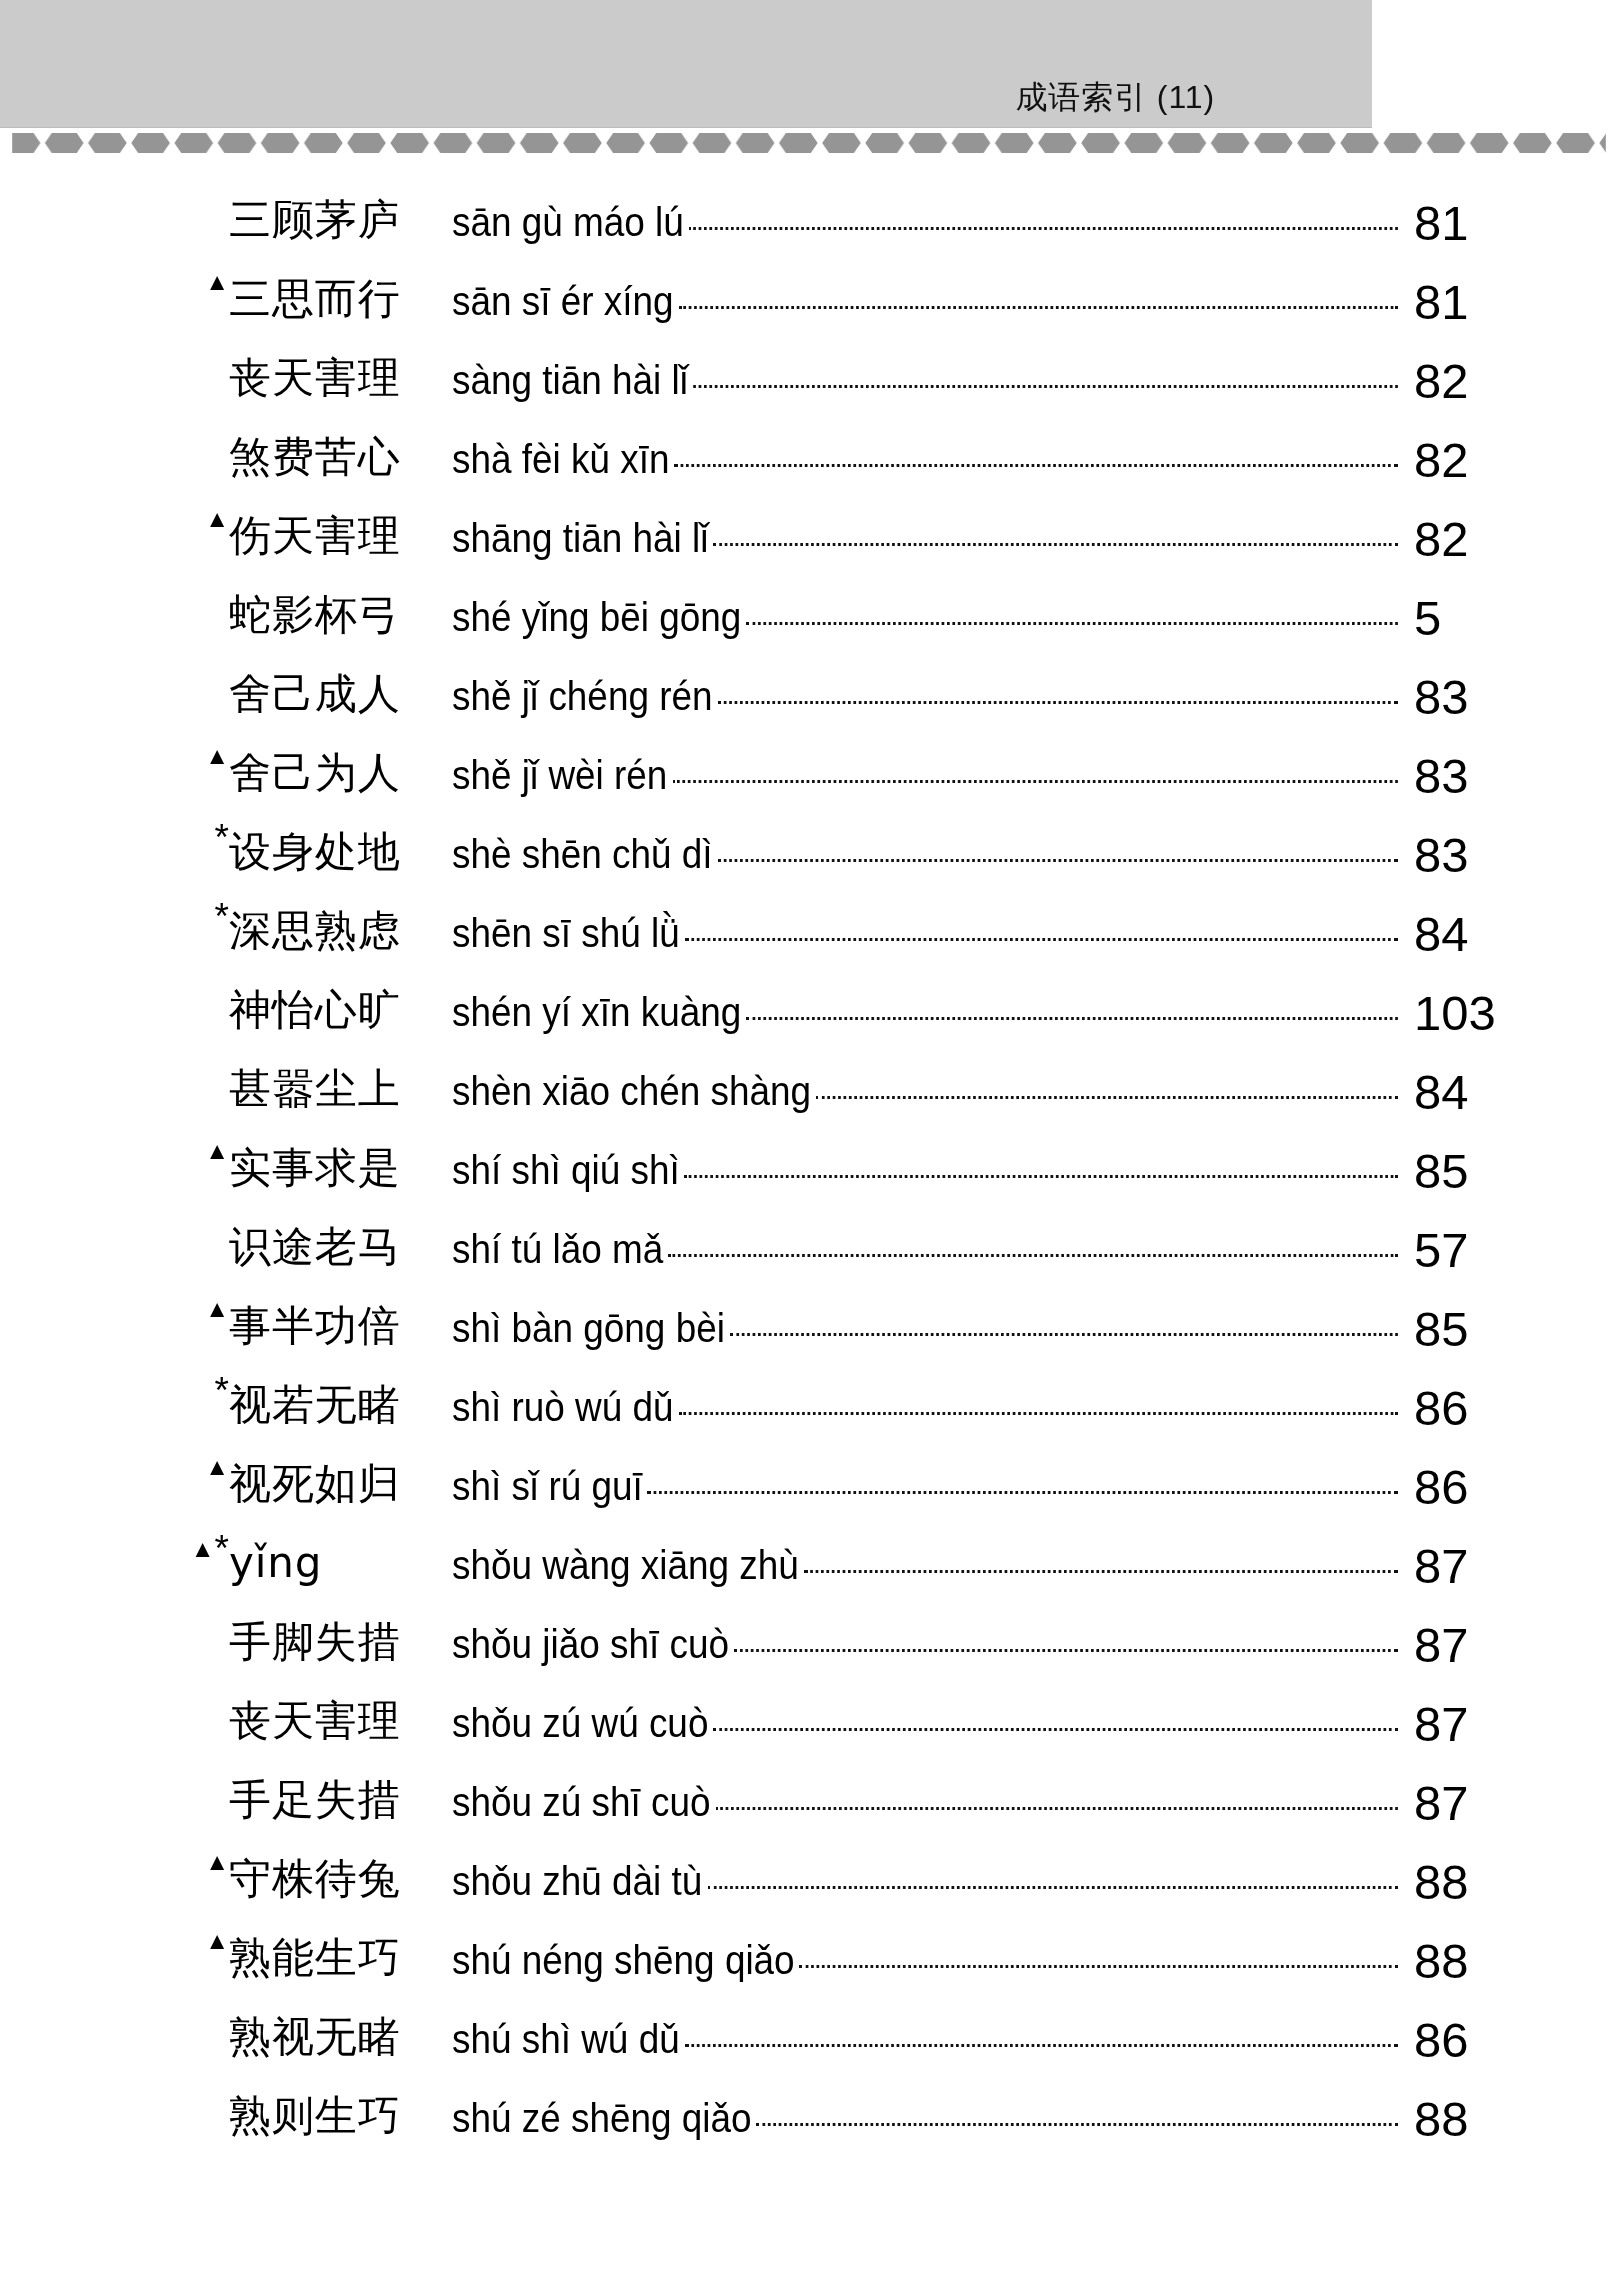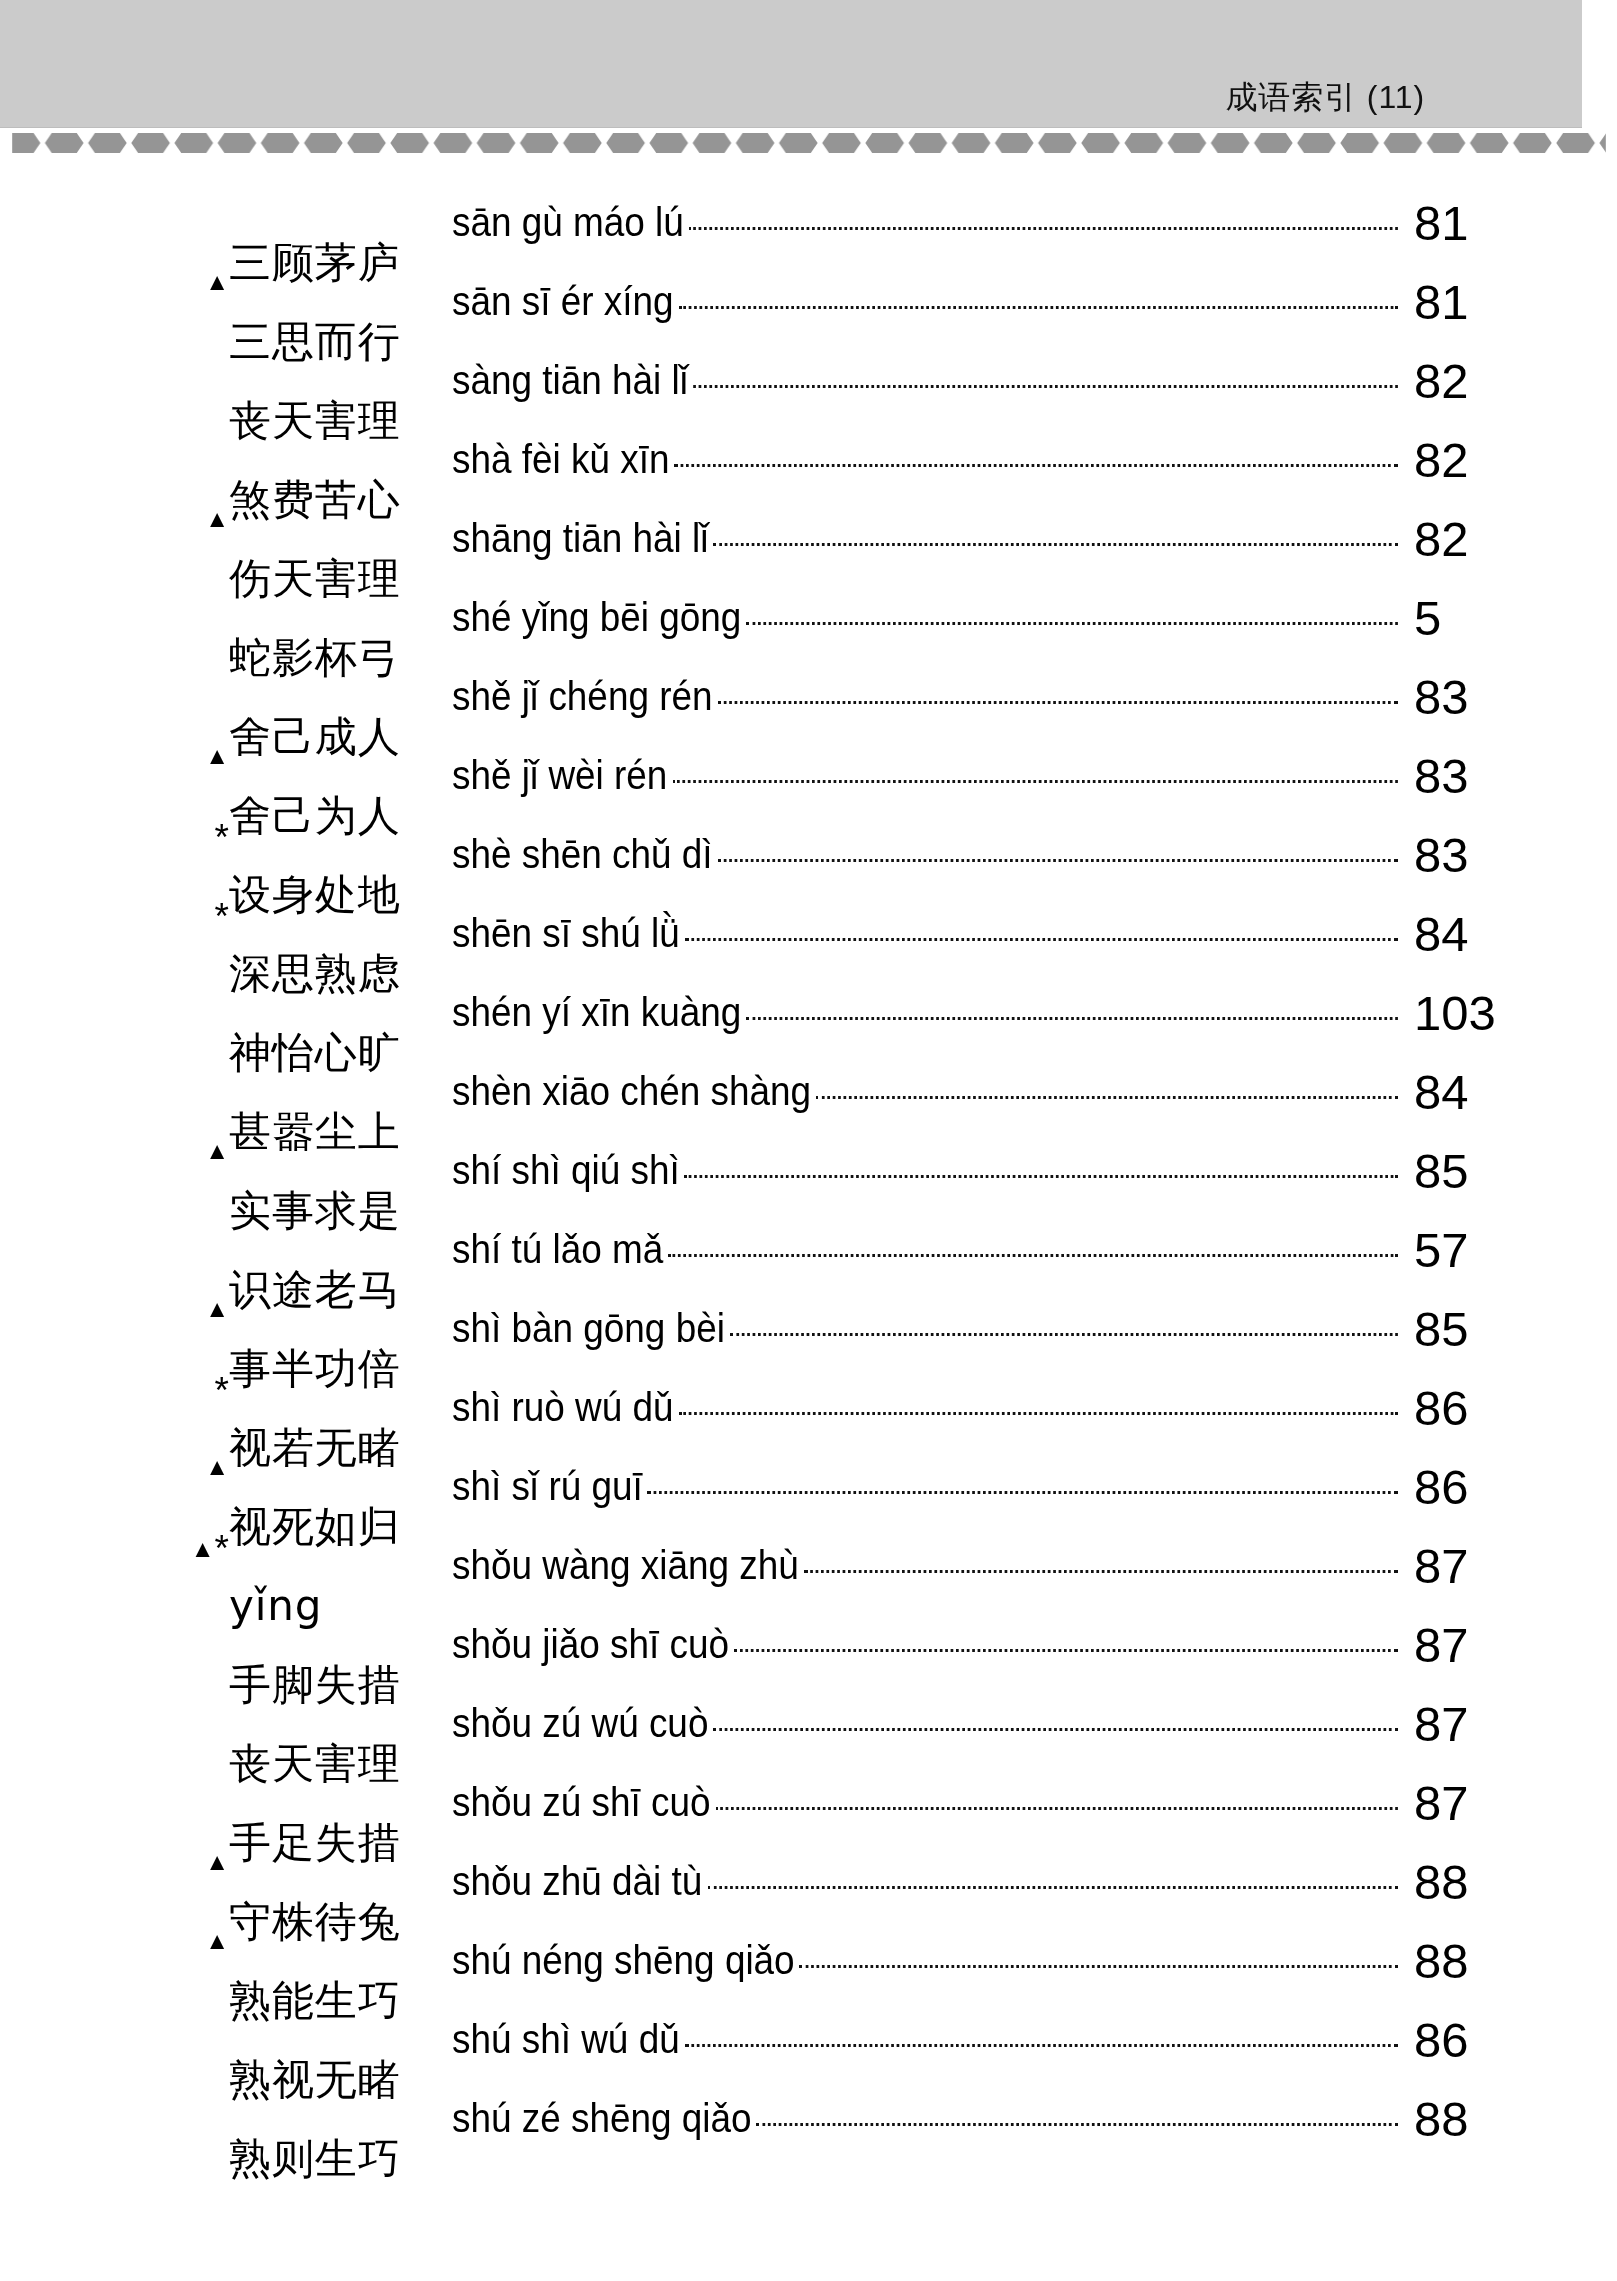--- a/index.html
+++ b/index.html
@@ -8,21 +8,21 @@
       height: 2281px;
       background: #ffffff;
       position: relative;
       overflow: hidden;
       font-family: "Liberation Sans", "DejaVu Sans", sans-serif;
       color: #000;
     }
     .header {
       position: absolute;
       left: 0; top: 0;
-      width: 1582px;
+      width: 1372px;
       height: 127px;
       background: #cbcbcb;
       border-bottom: 1.8px solid #bdbdbd;
     }
     .header-title {
       position: absolute;
       right: 157px;
       top: 79px;
       font-size: 32px;
       line-height: 37px;
@@ -66,21 +66,20 @@
     .marker .star { font-size: 37px; line-height: 28px; position: relative; top: 3.7px; }
     .idiom {
       position: absolute;
       left: 229px;
       top: 13px;
       font-size: 42px;
       line-height: 52px;
       letter-spacing: 0.9px;
       font-family: "DejaVu Sans", "Liberation Sans", sans-serif;
       white-space: nowrap;
-      margin-top: 43px;
     }
     .pinyin-wrap {
       position: absolute;
       left: 452px;
       top: 16.6px;
       width: 951px;
       display: flex;
       align-items: baseline;
       font-size: 41px;
       line-height: 48px;

